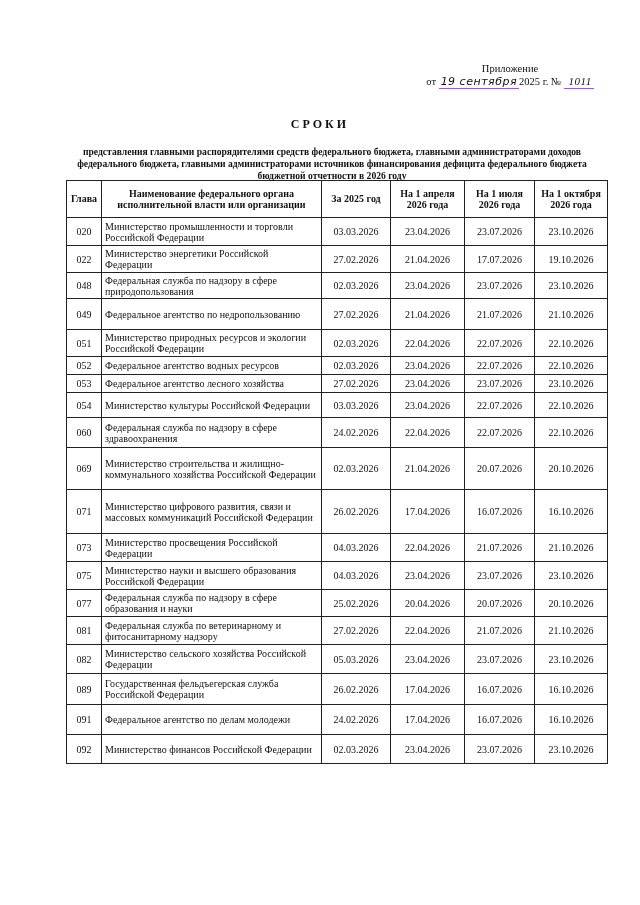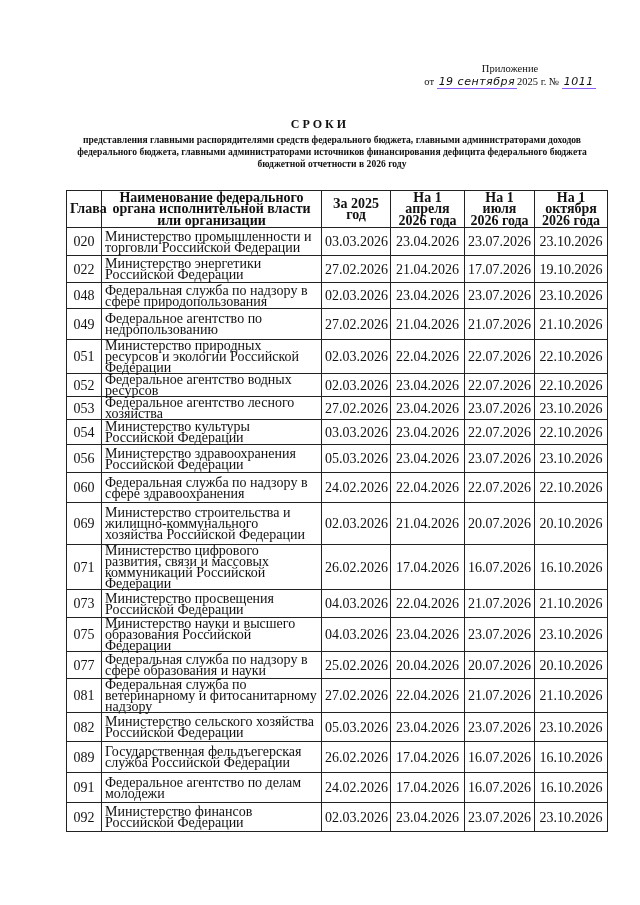--- a/index.html
+++ b/index.html
@@ -12,32 +12,32 @@
       position: absolute; left: 390px; top: 62px; width: 240px;
       text-align: center; font-size: 10.5px; line-height: 13px;
     }
     .appendix .line { white-space: nowrap; }
     .hand {
       font-family: "DejaVu Sans", sans-serif; font-style: italic;
       font-size: 11px; border-bottom: 1px solid #8b5cf6; padding: 0 2px;
       letter-spacing: 0.5px;
     }
     .hand-date { display: inline-block; min-width: 68px; text-align: center; }
-    .hand-num { display: inline-block; min-width: 26px; text-align: left; }
+    .hand-num { display: inline-block; min-width: 26px; text-align: right; font-family: Liberation Serif, serif; }
     .title {
       position: absolute; left: 0; width: 640px; top: 117px; text-align: center;
       font-weight: bold; font-size: 12px; letter-spacing: 3px;
     }
     .subtitle {
-      position: absolute; left: 62px; width: 540px; top: 134px; text-align: center;
+      position: absolute; left: 62px; width: 540px; top: 146px; text-align: center;
       font-weight: bold; font-size: 9.6px; line-height: 12px;
     }
     table.grid {
-      position: absolute; left: 66px; top: 190px; width: 541px;
-      border-collapse: collapse; table-layout: fixed; font-size: 14px;
+      position: absolute; left: 66px; top: 180px; width: 541px;
+      border-collapse: collapse; table-layout: fixed; font-size: 10px;
     }
     table.grid th, table.grid td {
       border: 1px solid #222; padding: 0 3px; vertical-align: middle;
     }
     table.grid th {
       font-weight: bold; text-align: center; line-height: 11.5px; height: 36px;
     }
     table.grid td { line-height: 11px; }
     td.code, td.date { text-align: center; }
     td.name { text-align: left; padding-left: 2px; margin-left: 22px; }
@@ -134,28 +134,20 @@
         <td class="date">23.10.2026</td>
       </tr>
       <tr style="height: 25px;">
         <td class="code">054</td>
         <td class="name">Министерство культуры Российской Федерации</td>
         <td class="date">03.03.2026</td>
         <td class="date">23.04.2026</td>
         <td class="date">22.07.2026</td>
         <td class="date">22.10.2026</td>
       </tr>
-      <tr style="height: 28px;">
-        <td class="code">056</td>
-        <td class="name">Министерство здравоохранения Российской Федерации</td>
-        <td class="date">05.03.2026</td>
-        <td class="date">23.04.2026</td>
-        <td class="date">23.07.2026</td>
-        <td class="date">23.10.2026</td>
-      </tr>
       <tr style="height: 30px;">
         <td class="code">060</td>
         <td class="name">Федеральная служба по надзору в сфере здравоохранения</td>
         <td class="date">24.02.2026</td>
         <td class="date">22.04.2026</td>
         <td class="date">22.07.2026</td>
         <td class="date">22.10.2026</td>
       </tr>
       <tr style="height: 42px;">
         <td class="code">069</td>

